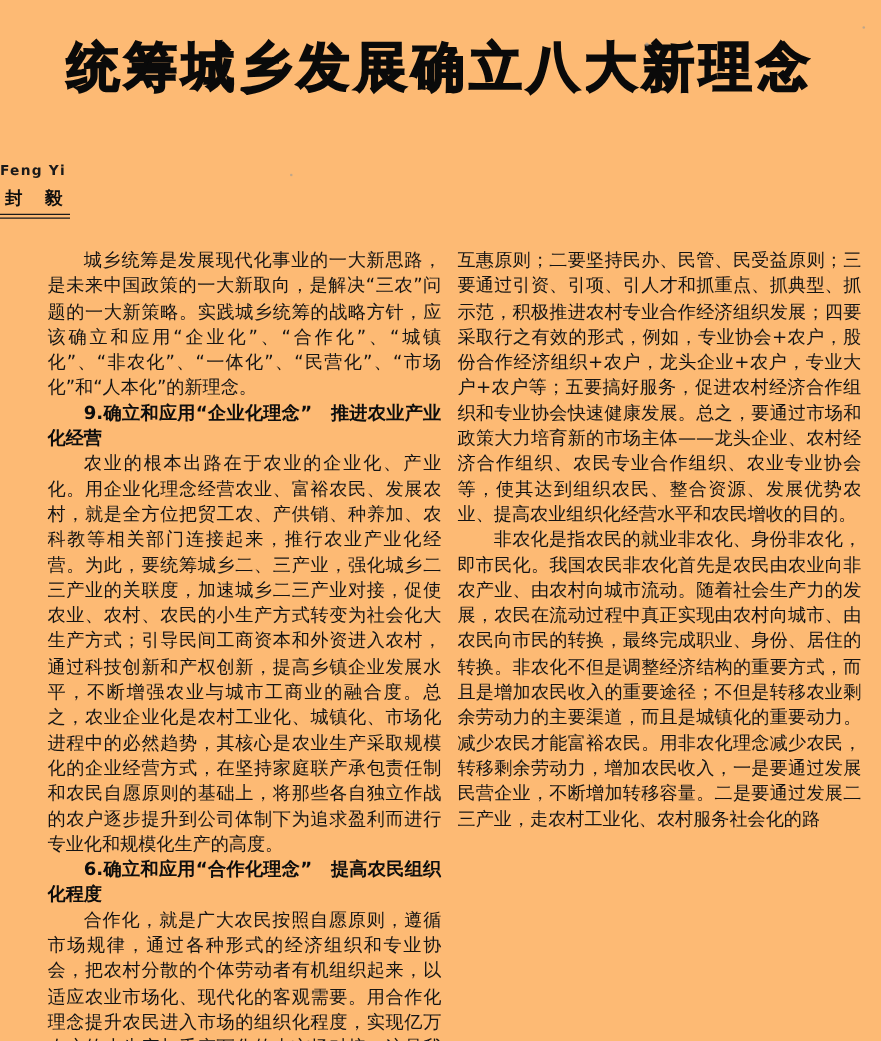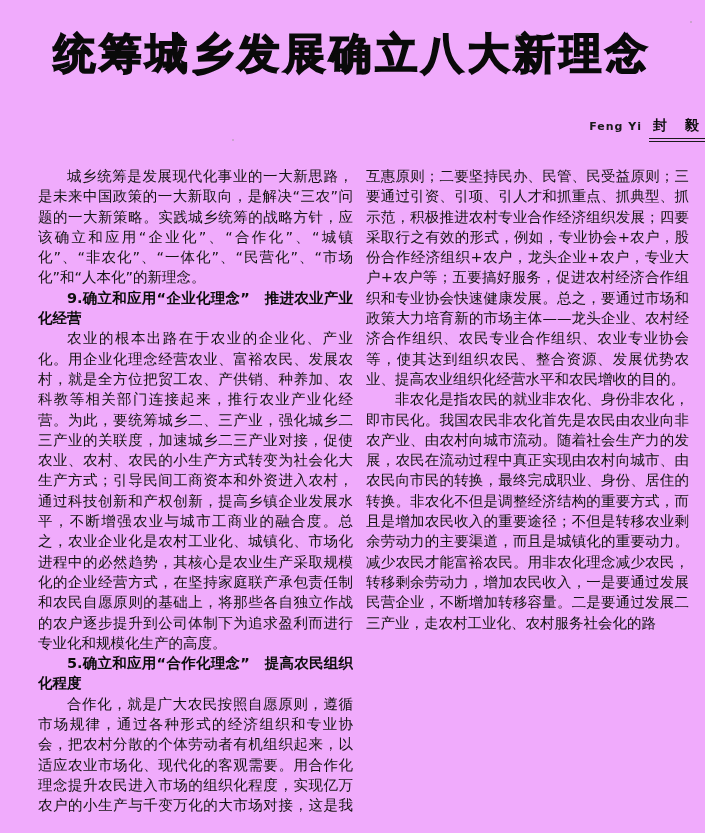--- a/index.html
+++ b/index.html
@@ -6,40 +6,41 @@
     margin: 0;
     padding: 0;
     background: #e8e8e6;
     font-family: "DejaVu Sans", sans-serif;
   }
   .page {
     position: relative;
     width: 705px;
     height: 833px;
     margin: 0 auto;
-    background: #f0abfc;
+    background: #fdba74;
     overflow: hidden;
     color: #111;
   }
   .article-title {
     margin-top: 26px;
     text-align: center;
     font-size: 42px;
     font-weight: 900;
     letter-spacing: 4px;
     color: #0a0a0a;
     -webkit-text-stroke: 1.6px #0a0a0a;
     white-space: nowrap;
   }
   .author-row {
-    margin-top: 35px;
+    margin-top: 48px;
     display: flex;
-    justify-content: flex-end;
+    justify-content: center;
     align-items: baseline;
     gap: 7px;
+    flex-direction: column;
   }
   .author-pinyin {
     font-size: 11px;
     font-weight: 700;
     letter-spacing: 1px;
     color: #1a1a1a;
   }
   .author-name {
     font-size: 14px;
     font-weight: 700;
@@ -103,21 +104,21 @@
   <div class="author-row">
     <span class="author-pinyin">Feng Yi</span>
     <span class="author-name">封　毅</span>
   </div>
 
   <div class="columns">
     <div class="col col-left">
       <p class="para">城乡统筹是发展现代化事业的一大新思路，是未来中国政策的一大新取向，是解决“三农”问题的一大新策略。实践城乡统筹的战略方针，应该确立和应用“企业化”、“合作化”、“城镇化”、“非农化”、“一体化”、“民营化”、“市场化”和“人本化”的新理念。</p>
       <p class="heading">9.确立和应用“企业化理念”　推进农业产业化经营</p>
       <p class="para">农业的根本出路在于农业的企业化、产业化。用企业化理念经营农业、富裕农民、发展农村，就是全方位把贸工农、产供销、种养加、农科教等相关部门连接起来，推行农业产业化经营。为此，要统筹城乡二、三产业，强化城乡二三产业的关联度，加速城乡二三产业对接，促使农业、农村、农民的小生产方式转变为社会化大生产方式；引导民间工商资本和外资进入农村，通过科技创新和产权创新，提高乡镇企业发展水平，不断增强农业与城市工商业的融合度。总之，农业企业化是农村工业化、城镇化、市场化进程中的必然趋势，其核心是农业生产采取规模化的企业经营方式，在坚持家庭联产承包责任制和农民自愿原则的基础上，将那些各自独立作战的农户逐步提升到公司体制下为追求盈利而进行专业化和规模化生产的高度。</p>
-      <p class="heading">5.确立和应用“合作化理念”　提高农民组织化程度</p>
+      <p class="heading">6.确立和应用“合作化理念”　提高农民组织化程度</p>
       <p class="para">合作化，就是广大农民按照自愿原则，遵循市场规律，通过各种形式的经济组织和专业协会，把农村分散的个体劳动者有机组织起来，以适应农业市场化、现代化的客观需要。用合作化理念提升农民进入市场的组织化程度，实现亿万农户的小生产与千变万化的大市场对接，这是我国传统农业走向现代农业的组织创新。龙头企业和农村专业经济合作组织，是农村经济现代化的两个轮子，是组织农民进市场的两大载体。根据亿万农民的实践，组织引导农民进市场，一要坚持自愿、</p>
     </div>
 
     <div class="col col-right">
       <p class="para cont">互惠原则；二要坚持民办、民管、民受益原则；三要通过引资、引项、引人才和抓重点、抓典型、抓示范，积极推进农村专业合作经济组织发展；四要采取行之有效的形式，例如，专业协会+农户，股份合作经济组织+农户，龙头企业+农户，专业大户+农户等；五要搞好服务，促进农村经济合作组织和专业协会快速健康发展。总之，要通过市场和政策大力培育新的市场主体——龙头企业、农村经济合作组织、农民专业合作组织、农业专业协会等，使其达到组织农民、整合资源、发展优势农业、提高农业组织化经营水平和农民增收的目的。</p>
       <p class="para">非农化是指农民的就业非农化、身份非农化，即市民化。我国农民非农化首先是农民由农业向非农产业、由农村向城市流动。随着社会生产力的发展，农民在流动过程中真正实现由农村向城市、由农民向市民的转换，最终完成职业、身份、居住的转换。非农化不但是调整经济结构的重要方式，而且是增加农民收入的重要途径；不但是转移农业剩余劳动力的主要渠道，而且是城镇化的重要动力。减少农民才能富裕农民。用非农化理念减少农民，转移剩余劳动力，增加农民收入，一是要通过发展民营企业，不断增加转移容量。二是要通过发展二三产业，走农村工业化、农村服务社会化的路</p>
     </div>
   </div>
 </div>
 

